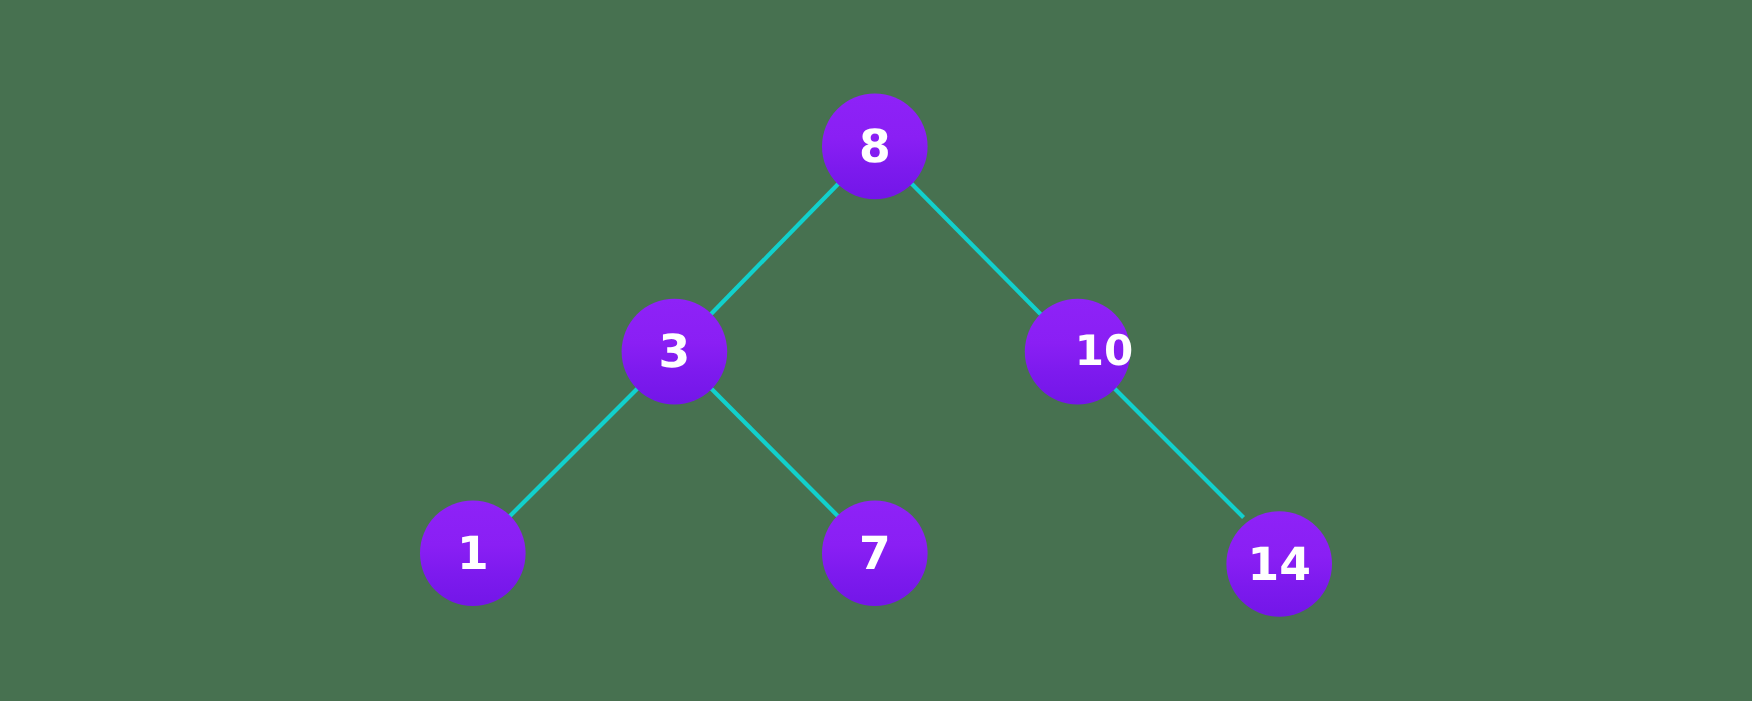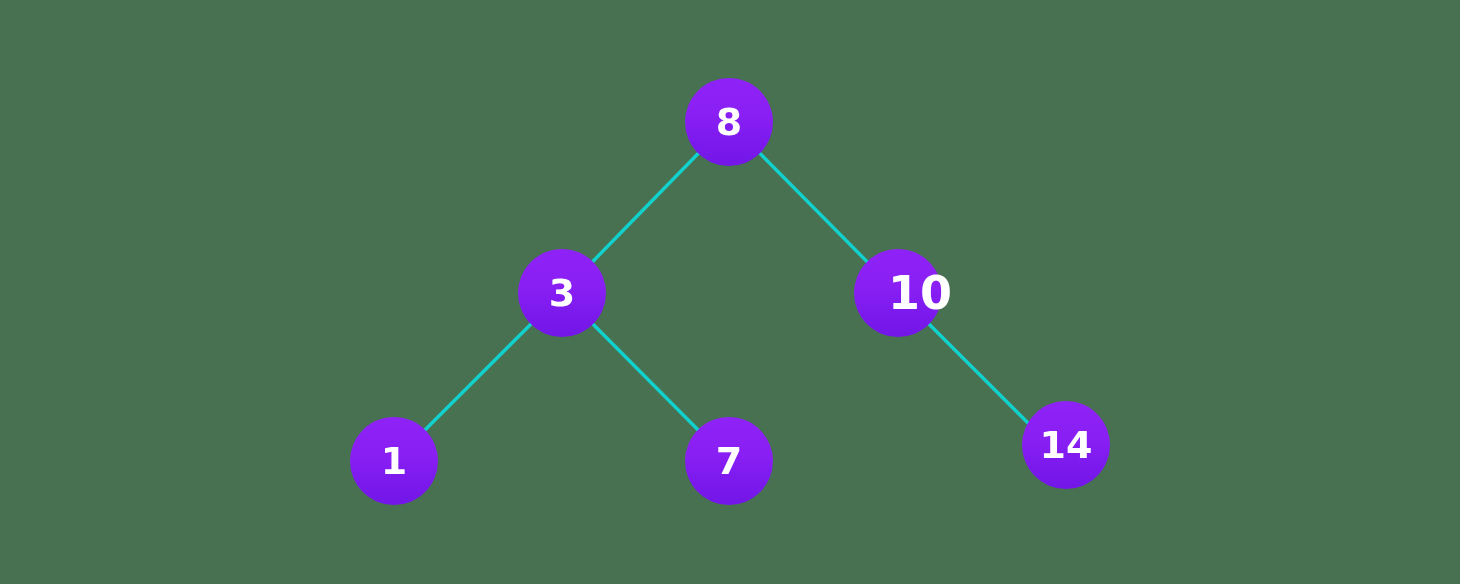--- a/index.html
+++ b/index.html
@@ -69,26 +69,26 @@
     </svg>
 
   <div id="node-layer">
       <div class="tree-node" style="left: 685px; top: 78px; width: 88px; height: 88px;">
         <span class="node-label" style="color: rgb(255, 255, 255); font-size: 38px;">8</span>
       </div>
       <div class="tree-node" style="left: 518px; top: 249px; width: 88px; height: 88px;">
         <span class="node-label" style="color: rgb(255, 255, 255); font-size: 38px;">3</span>
       </div>
       <div class="tree-node" style="left: 854px; top: 249px; width: 88px; height: 88px;">
-        <span class="node-label" style="color: rgb(255, 255, 255); font-size: 46px; margin-left: 44px;">10</span>
+        <span class="node-label" style="color: rgb(255, 255, 255); font-size: 35px; margin-left: 44px;">10</span>
       </div>
       <div class="tree-node" style="left: 350px; top: 417px; width: 88px; height: 88px;">
         <span class="node-label" style="color: rgb(255, 255, 255); font-size: 38px;">1</span>
       </div>
       <div class="tree-node" style="left: 685px; top: 417px; width: 88px; height: 88px;">
         <span class="node-label" style="color: rgb(255, 255, 255); font-size: 38px;">7</span>
       </div>
-      <div class="tree-node" style="left: 1022px; top: 401px; width: 88px; height: 88px;">
+      <div class="tree-node" style="left: 1022px; top: 426px; width: 88px; height: 88px;">
         <span class="node-label" style="color: rgb(255, 255, 255); font-size: 38px;">14</span>
       </div>
     </div>
 
 </div>
 
 </body></html>

